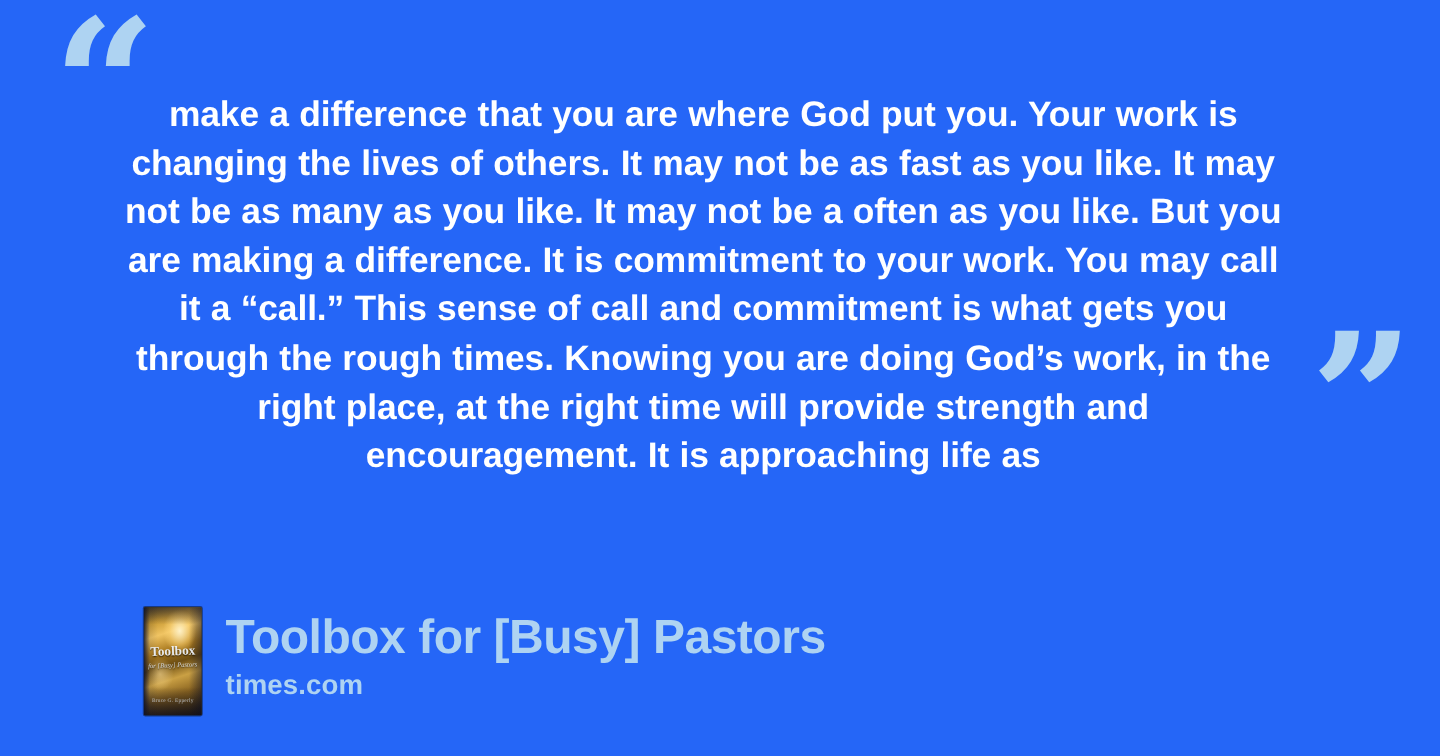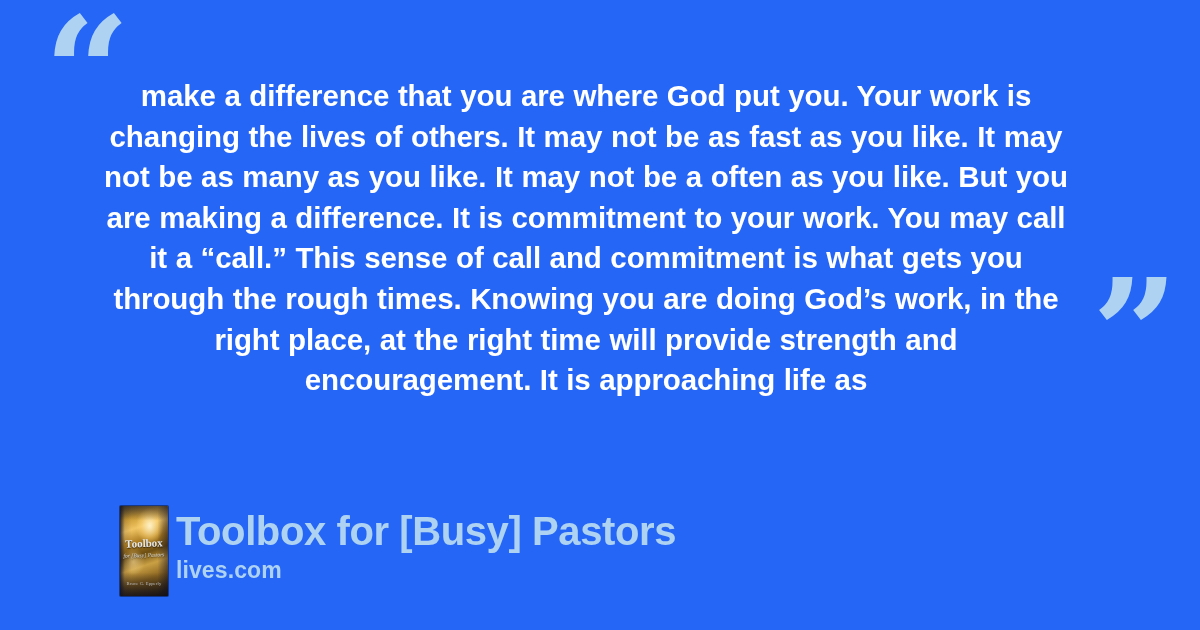--- a/index.html
+++ b/index.html
@@ -138,21 +138,21 @@
     bottom: 11%;
     text-align: center;
     color: #dce6f6;
     font-family: "Liberation Serif", serif;
     font-size: 4.5px;
     letter-spacing: 0.2px;
     opacity: 0.7;
   }
 
   #brand-text {
-    margin-left: 8px;
+    margin-left: 20px;
     padding-top: 2px;
   }
   #brand-title {
     color: #aed3f2;
     font-family: "Liberation Sans", sans-serif;
     font-weight: 700;
     font-size: 40px;
     line-height: 46px;
     letter-spacing: -0.4px;
     white-space: nowrap;
@@ -184,18 +184,18 @@
     <div id="book-cover">
       <div class="cover-art"></div>
       <div class="cover-vignette"></div>
       <div class="cover-title">Toolbox</div>
       <div class="cover-subtitle">for [Busy] Pastors</div>
       <div class="cover-author">Bruce G. Epperly</div>
     </div>
 
     <div id="brand-text">
       <div id="brand-title">Toolbox for [Busy] Pastors</div>
-      <div id="brand-site">lives.com</div>
+      <div id="brand-site">times.com</div>
     </div>
 
   </div>
 
 </div>
 
 </body></html>

